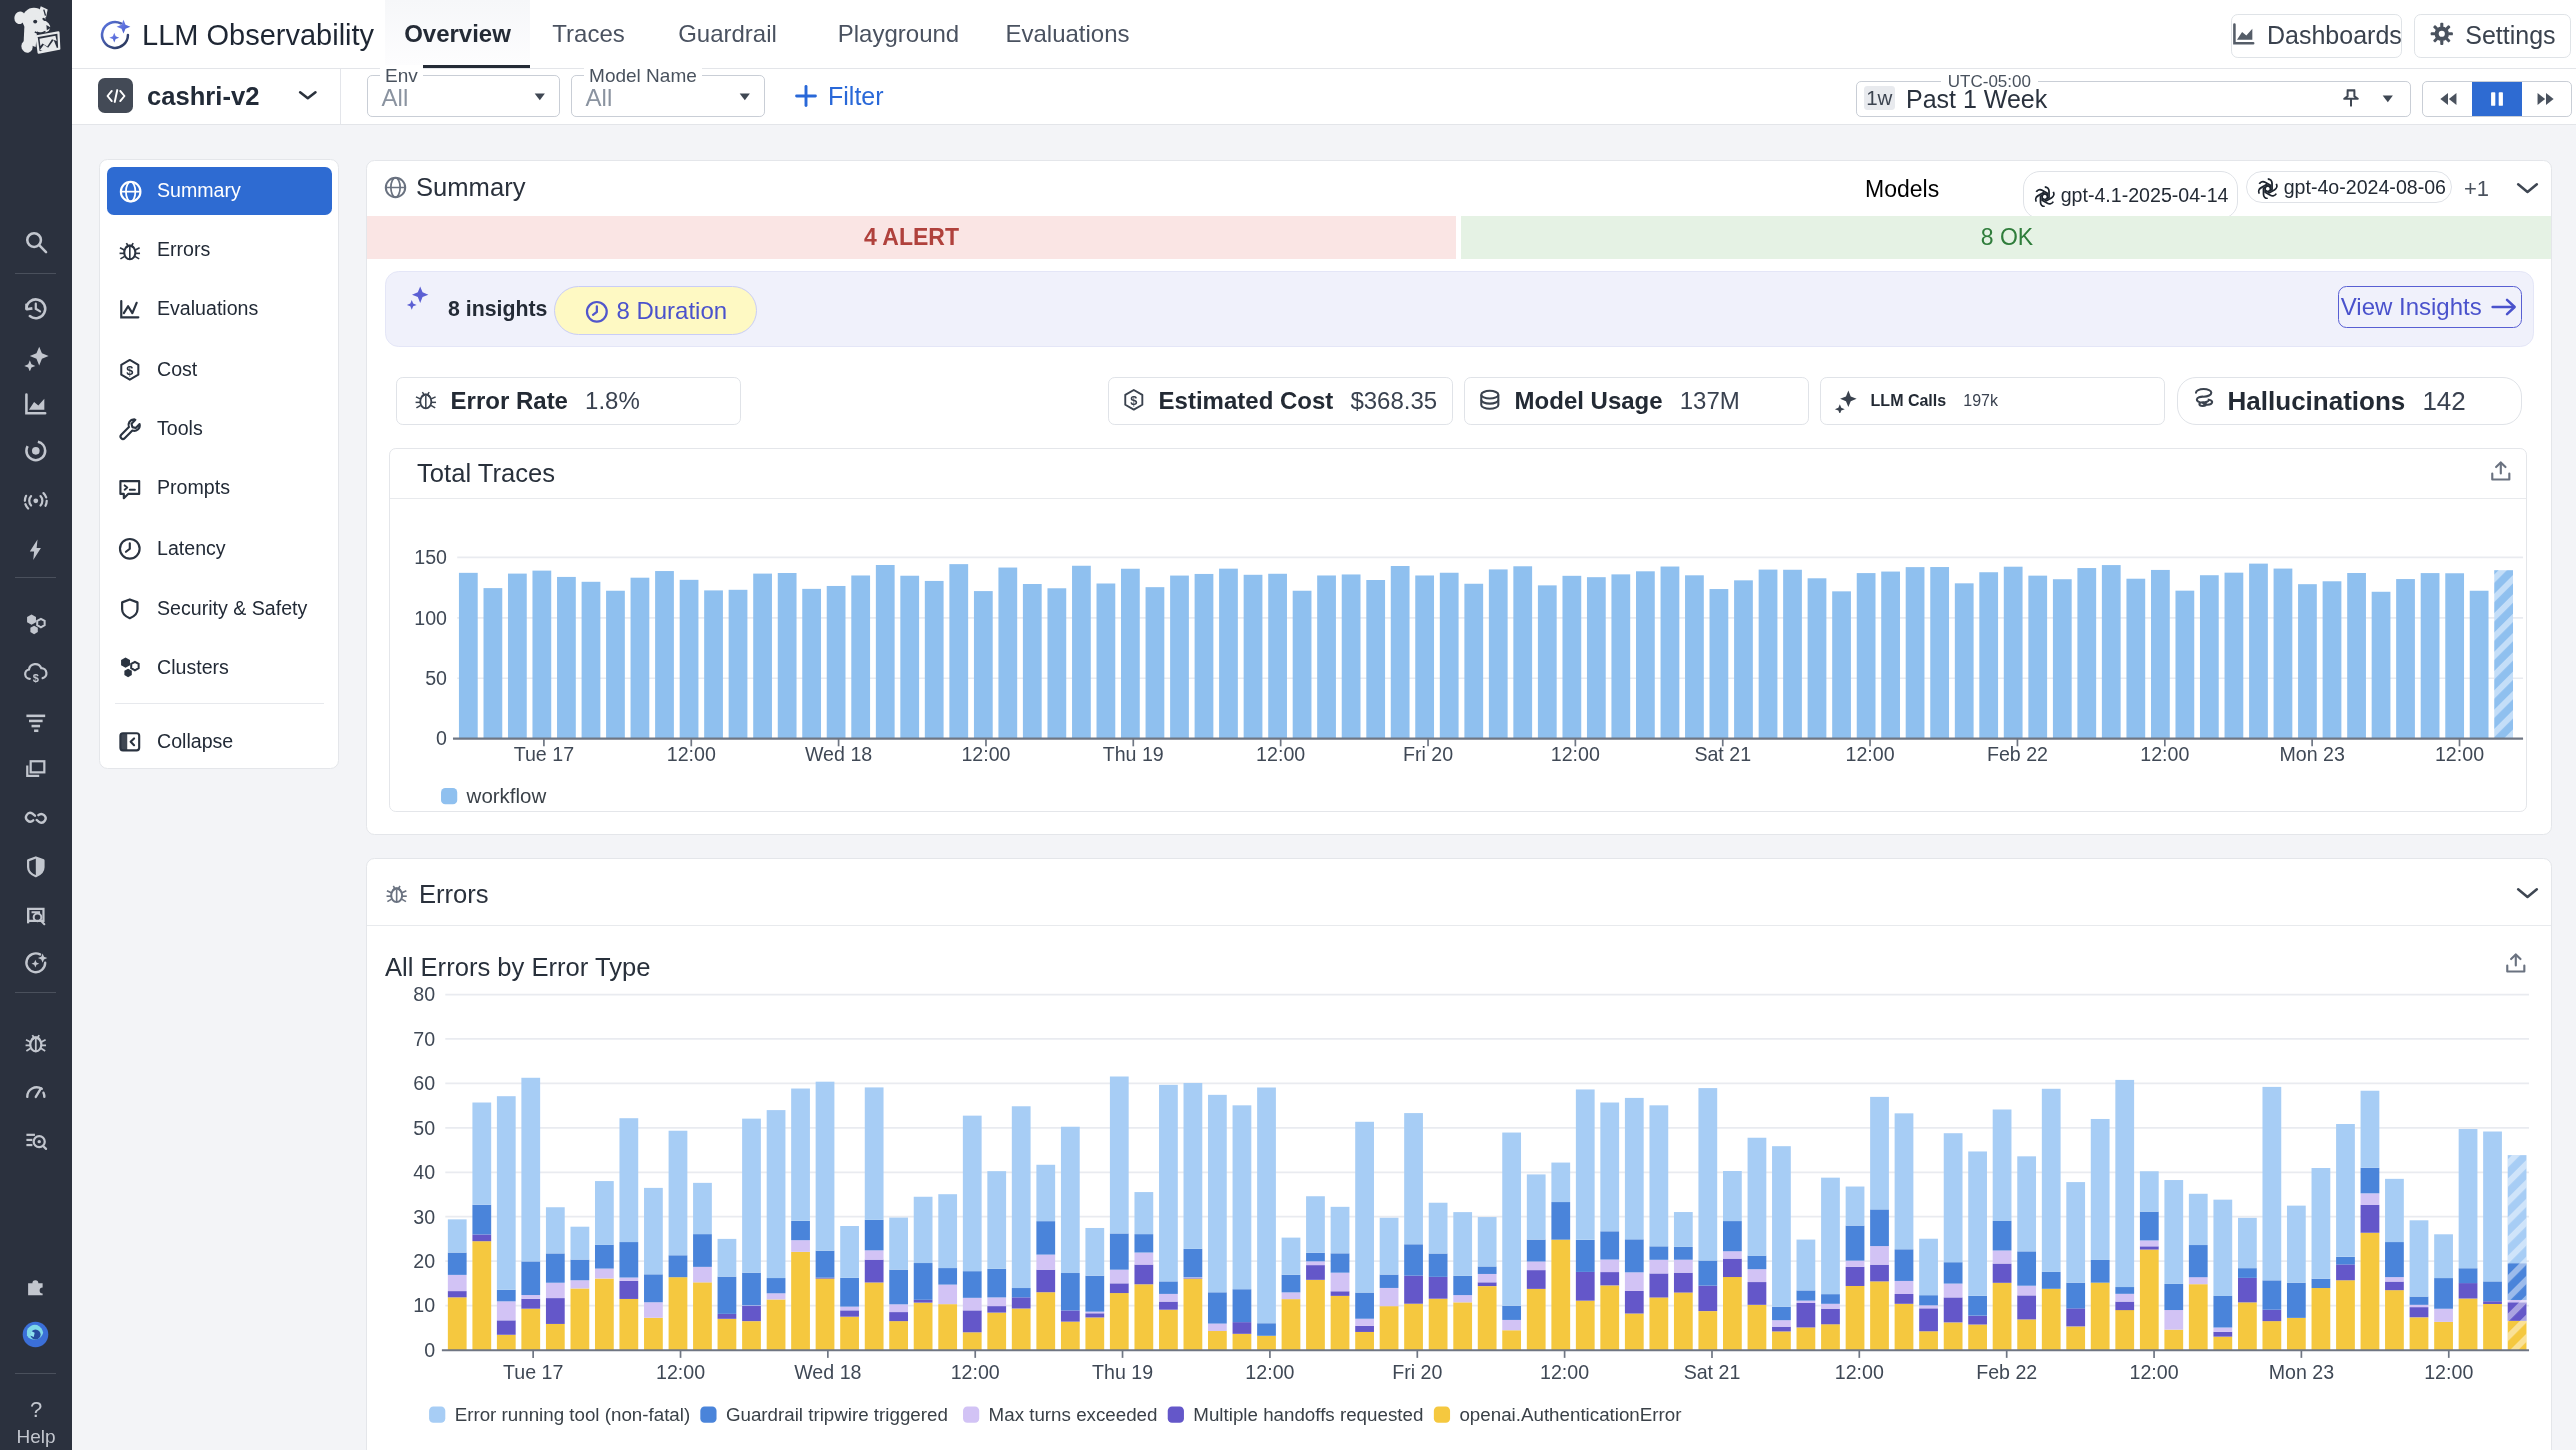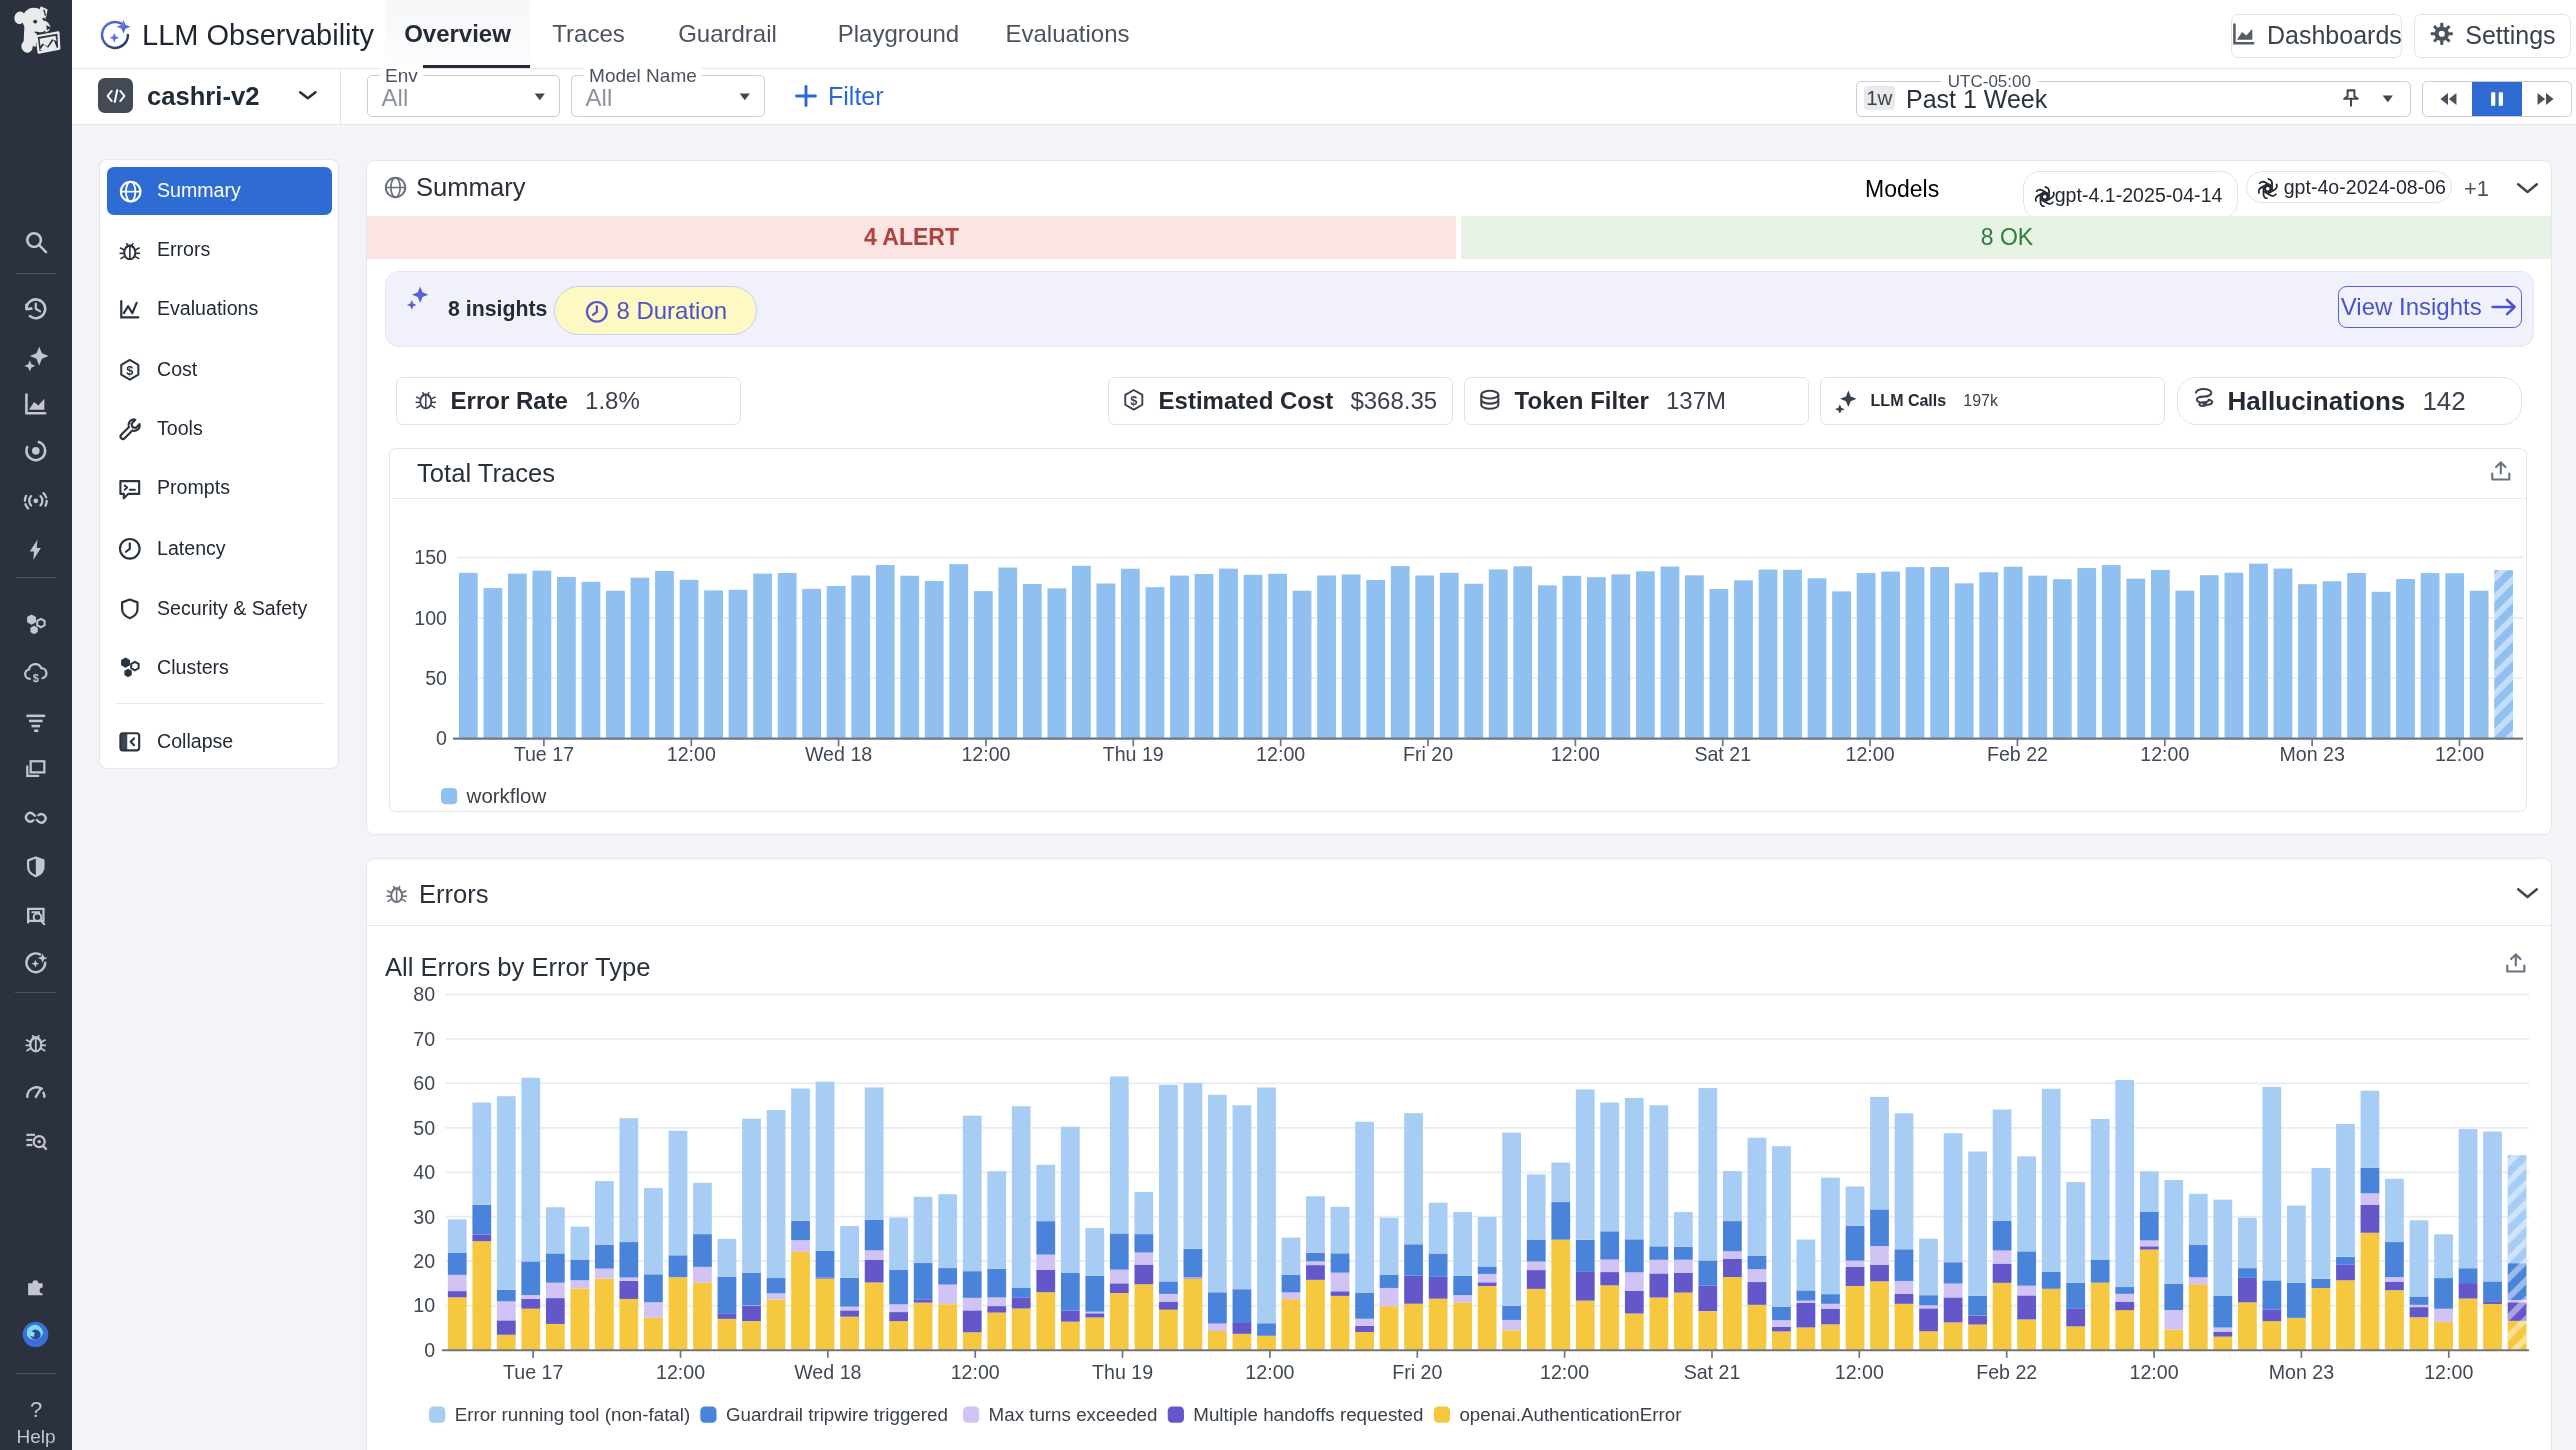--- a/index.html
+++ b/index.html
@@ -306,21 +306,21 @@
     <div style="position:absolute;left:15.4px;top:543px;width:209px;height:0.9px;background:#e7e9ed"></div>
   </div>
 <div style="position:absolute;left:366px;top:160px;width:2186px;height:675px;background:#fff;border:0.9px solid #e4e6ea;border-radius:8.5px;box-sizing:border-box;overflow:hidden">
     <div style="position:absolute;left:14.5px;top:12.8px"><svg width="27" height="27" viewBox="0 0 32 32" style="">
         <circle cx="16" cy="16" r="11.5" fill="none" stroke="#6a7280" stroke-width="2.4"></circle>
         <ellipse cx="16" cy="16" rx="5.5" ry="11.5" fill="none" stroke="#6a7280" stroke-width="2.04"></ellipse>
         <line x1="4.5" y1="16" x2="27.5" y2="16" stroke="#6a7280" stroke-width="2.04"></line>
       </svg></div>
     <div style="position:absolute;left:49px;top:12px;font-size:25.6px;color:#2a313c">Summary</div>
     <div style="position:absolute;left:1498px;top:14.5px;font-size:23px;color:#000000">Models</div>
-    <div style="position:absolute;left:1656px;top:10.2px;width:215px;height:48px;border:1.7px solid #dfe2e7;border-radius:17px;box-sizing:border-box;display:flex;align-items:center;padding-left:7.7px;font-size:19.6px;color:#232a34;white-space:nowrap">
+    <div style="position:absolute;left:1656px;top:10.2px;width:215px;height:48px;border:1.7px solid #dfe2e7;border-radius:17px;box-sizing:border-box;display:flex;align-items:center;padding-left:7.7px;gap:6px;font-size:19.6px;color:#232a34;white-space:nowrap">
       <svg width="23" height="23" viewBox="0 0 27 27" style="">
         <g transform="rotate(0 15 15)">
           <path d="M15 3.5 a5 5 0 0 1 5 5 v7.2 l-5 2.8" fill="none" stroke="#1d242e" stroke-width="2.1" stroke-linejoin="round"></path>
         </g>
         <g transform="rotate(60 15 15)">
           <path d="M15 3.5 a5 5 0 0 1 5 5 v7.2 l-5 2.8" fill="none" stroke="#1d242e" stroke-width="2.1" stroke-linejoin="round"></path>
         </g>
         <g transform="rotate(120 15 15)">
           <path d="M15 3.5 a5 5 0 0 1 5 5 v7.2 l-5 2.8" fill="none" stroke="#1d242e" stroke-width="2.1" stroke-linejoin="round"></path>
         </g>
@@ -403,21 +403,21 @@
         </svg></span>
       <span style="font-weight:bold">Estimated Cost</span>
       <span style="color:#3a4250;margin-left:5.1px">$368.35</span>
     </div>
     <div style="position:absolute;left:1097px;top:216px;width:345px;height:48px;border:1.7px solid #e0e3e8;border-radius:6.8px;box-sizing:border-box;display:flex;align-items:center;padding-left:12px;gap:12px;font-size:24px;color:#232a34">
       <span style="margin-top:3.4px"><svg width="25.6" height="25.6" viewBox="0 0 30 30" style="">
           <ellipse cx="15" cy="9" rx="10" ry="4.5" fill="none" stroke="#3a424e" stroke-width="2.4"></ellipse>
           <path d="M5 9 v12 a10 4.5 0 0 0 20 0 v-12" fill="none" stroke="#3a424e" stroke-width="2.4"></path>
           <path d="M5 15 a10 4.5 0 0 0 20 0" fill="none" stroke="#3a424e" stroke-width="2.4"></path>
         </svg></span>
-      <span style="font-weight:bold">Token Filter</span>
+      <span style="font-weight:bold">Model Usage</span>
       <span style="color:#3a4250;margin-left:5.1px">137M</span>
     </div>
     <div style="position:absolute;left:1453px;top:216px;width:345px;height:48px;border:1.7px solid #e0e3e8;border-radius:6.8px;box-sizing:border-box;display:flex;align-items:center;padding-left:12px;gap:12px;font-size:16px;color:#232a34">
       <span style="margin-top:3.4px"><svg width="25.6" height="25.6" viewBox="0 0 30 30" style="">
           <path d="M18 3 l2.8 6.9 6.9 2.8 -6.9 2.8 -2.8 6.9 -2.8-6.9 -6.9-2.8 6.9-2.8z" fill="#3a424e"></path>
           <path d="M8 19 l1.7 4.1 4.1 1.7 -4.1 1.7 -1.7 4.1 -1.7-4.1 -4.1-1.7 4.1-1.7z" fill="#3a424e"></path>
         </svg></span>
       <span style="font-weight:bold">LLM Calls</span>
       <span style="color:#3a4250;margin-left:5.1px">197k</span>
     </div>

